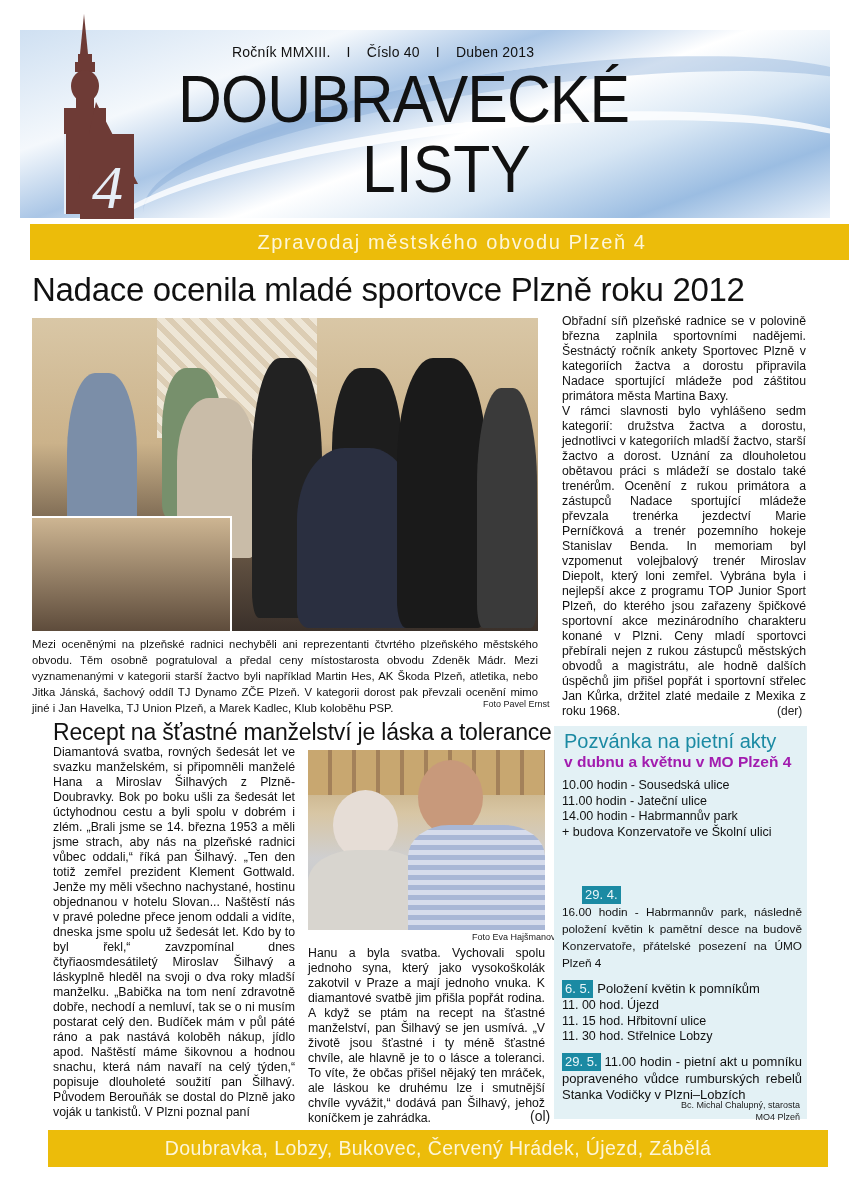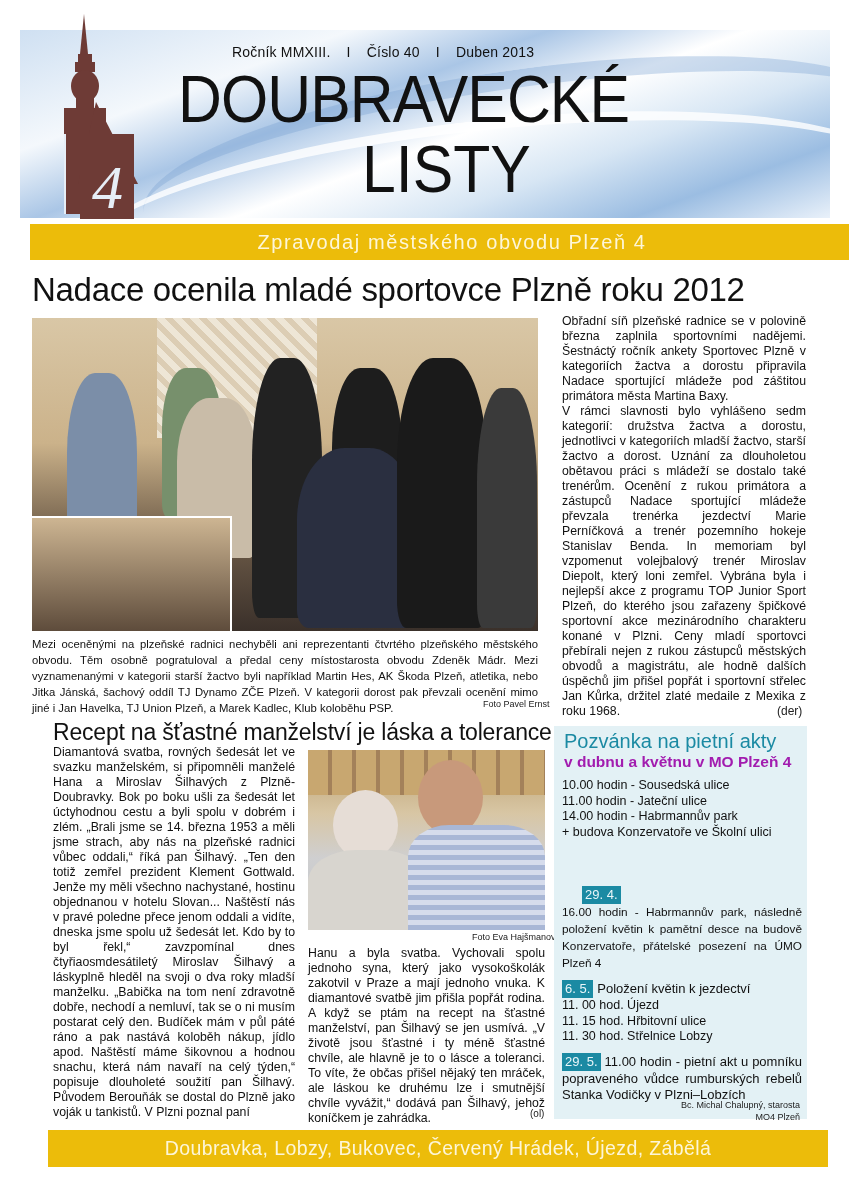--- a/index.html
+++ b/index.html
@@ -98,42 +98,42 @@
 <div class="txt" style="left:53px;top:745px;width:242px;">Diamantová svatba, rovných šedesát let ve svazku manželském, si připomněli manželé Hana a Miroslav Šilhavých z Plzně-Doubravky. Bok po boku ušli za šedesát let úctyhodnou cestu a byli spolu v dobrém i zlém. „Brali jsme se 14. března 1953 a měli jsme strach, aby nás na plzeňské radnici vůbec oddali,“ říká pan Šilhavý. „Ten den totiž zemřel prezident Klement Gottwald. Jenže my měli všechno nachystané, hostinu objednanou v hotelu Slovan... Naštěstí nás v pravé poledne přece jenom oddali a vidíte, dneska jsme spolu už šedesát let. Kdo by to byl řekl,“ zavzpomínal dnes čtyřiaosmdesátiletý Miroslav Šilhavý a láskyplně hleděl na svoji o dva roky mladší manželku. „Babička na tom není zdravotně dobře, nechodí a nemluví, tak se o ni musím postarat celý den. Budíček mám v půl páté ráno a pak nastává koloběh nákup, jídlo apod. Naštěstí máme šikovnou a hodnou snachu, která nám navaří na celý týden,“ popisuje dlouholeté soužití pan Šilhavý. Původem Berouňák se dostal do Plzně jako voják u tankistů. V Plzni poznal paní</div>
 <div id="photo2" class="photo">
   <div style="position:absolute;left:0;top:0;width:237px;height:45px;background:repeating-linear-gradient(90deg,#c8a770 0 20px,#a3815a 20px 24px);"></div>
   <div style="position:absolute;left:25px;top:40px;width:65px;height:70px;border-radius:50%;background:#e6ddd6;"></div>
   <div style="position:absolute;left:0;top:100px;width:120px;height:80px;border-radius:40% 40% 0 0;background:#d8d5cf;"></div>
   <div style="position:absolute;left:110px;top:10px;width:65px;height:75px;border-radius:50%;background:#c8997b;"></div>
   <div style="position:absolute;left:100px;top:75px;width:137px;height:105px;border-radius:30% 30% 0 0;background:repeating-linear-gradient(0deg,#a9b7d6 0 5px,#d6dcec 5px 10px);"></div>
 </div>
 <div class="credit" style="left:472px;top:932px;">Foto Eva Hajšmanová</div>
 <div class="txt" style="left:308px;top:946px;width:237px;">Hanu a byla svatba. Vychovali spolu jednoho syna, který jako vysokoškolák zakotvil v Praze a mají jednoho vnuka. K diamantové svatbě jim přišla popřát rodina. A když se ptám na recept na šťastné manželství, pan Šilhavý se jen usmívá. „V životě jsou šťastné i ty méně šťastné chvíle, ale hlavně je to o lásce a toleranci. To víte, že občas přišel nějaký ten mráček, ale láskou ke druhému lze i smutnější chvíle vyvážit,“ dodává pan Šilhavý, jehož koníčkem je zahrádka.</div>
-<div class="credit" style="left:530px;top:1108px;font-size:10px;">(ol)</div>
+<div class="credit" style="left:530px;top:1108px;font-size:14px;">(ol)</div>
 
 <div id="events-box" class="abs"></div>
 <div id="events-title" class="abs">Pozvánka na pietní akty</div>
 <div id="events-sub" class="abs">v dubnu a květnu v MO Plzeň 4</div>
 
 <div class="ev" style="top:778px;">
   <div>10.00 hodin - Sousedská ulice</div>
   <div>11.00 hodin - Jateční ulice</div>
   <div>14.00 hodin - Habrmannův park</div>
   <div>+ budova Konzervatoře ve Školní ulici</div>
 </div>
 
 <div class="ev" style="top:886px;">
   <div style="display:flex;padding-left:20px;">
     <span class="badge" style="align-self:center;">29. 4.</span>
   </div>
   <div style="text-align:justify;font-size:11.8px;line-height:17px;">16.00 hodin - Habrmannův park, následně položení květin k pamětní desce na budově Konzervatoře, přátelské posezení na ÚMO Plzeň 4</div>
 </div>
 
 <div class="ev" style="top:980px;">
-  <div class="head"><span class="badge">6. 5.</span><span>Položení květin k jezdectví</span></div>
+  <div class="head"><span class="badge">6. 5.</span><span>Položení květin k pomníkům</span></div>
   <div>11. 00 hod. Újezd</div>
   <div>11. 15 hod. Hřbitovní ulice</div>
   <div>11. 30 hod. Střelnice Lobzy</div>
 </div>
 
 <div class="ev" style="top:1053px;text-align:justify;font-size:13px;">
   <span class="badge">29. 5.</span><span>11.00 hodin - pietní akt u pomníku popraveného vůdce rumburských rebelů Stanka Vodičky v Plzni–Lobzích</span>
 </div>
 <div class="credit" style="left:640px;top:1099px;width:160px;text-align:right;line-height:12px;">
   <div>Bc. Michal Chalupný, starosta</div>

